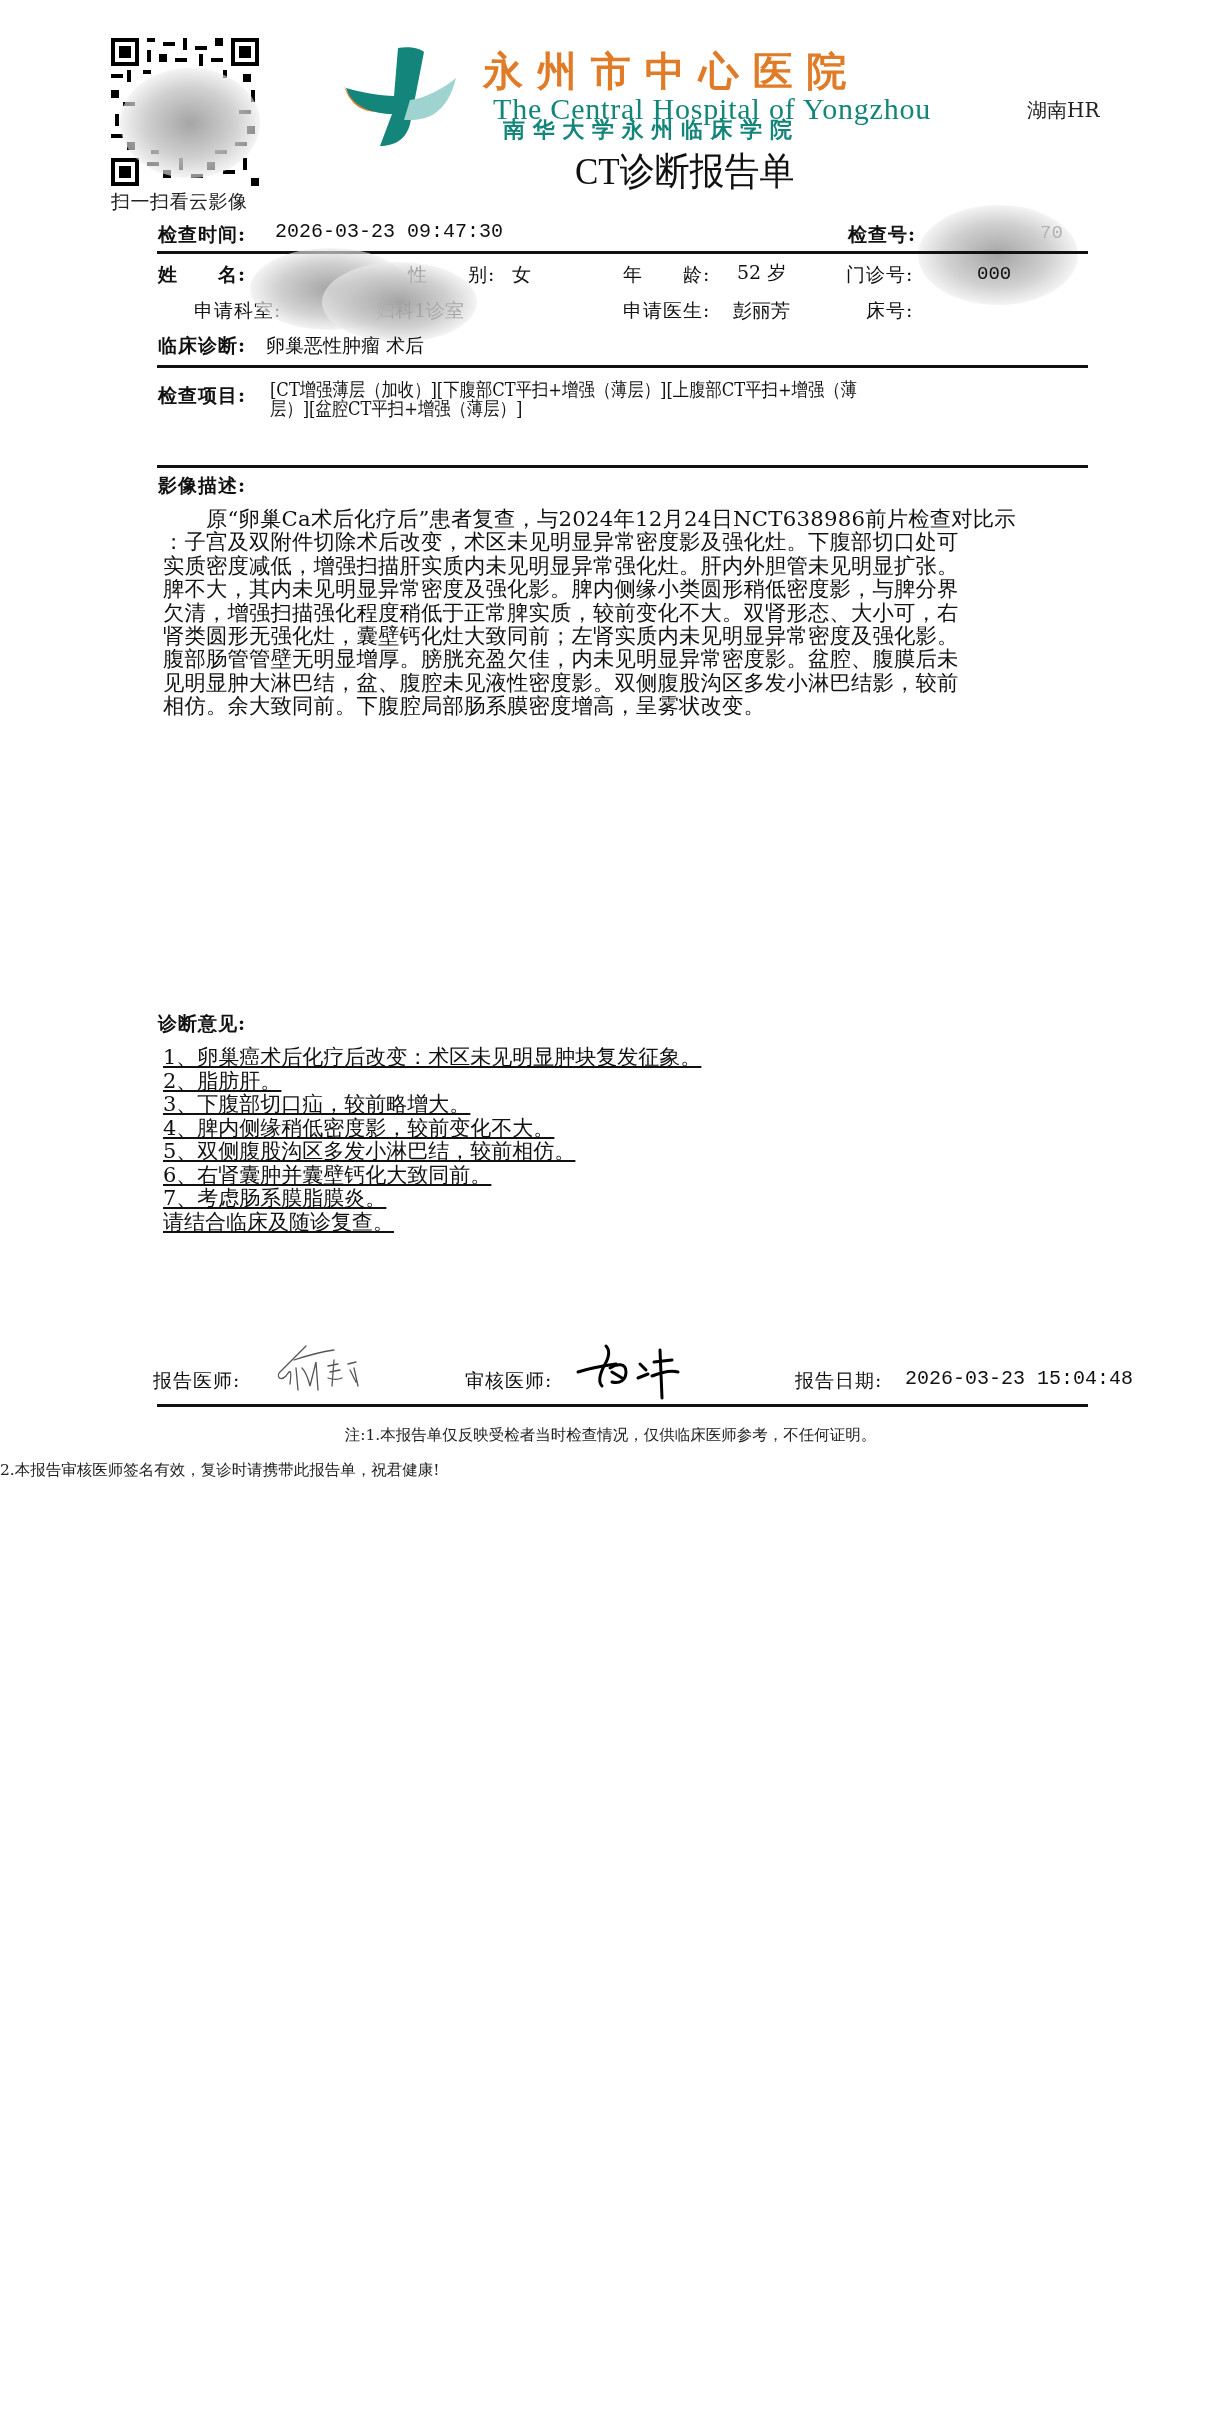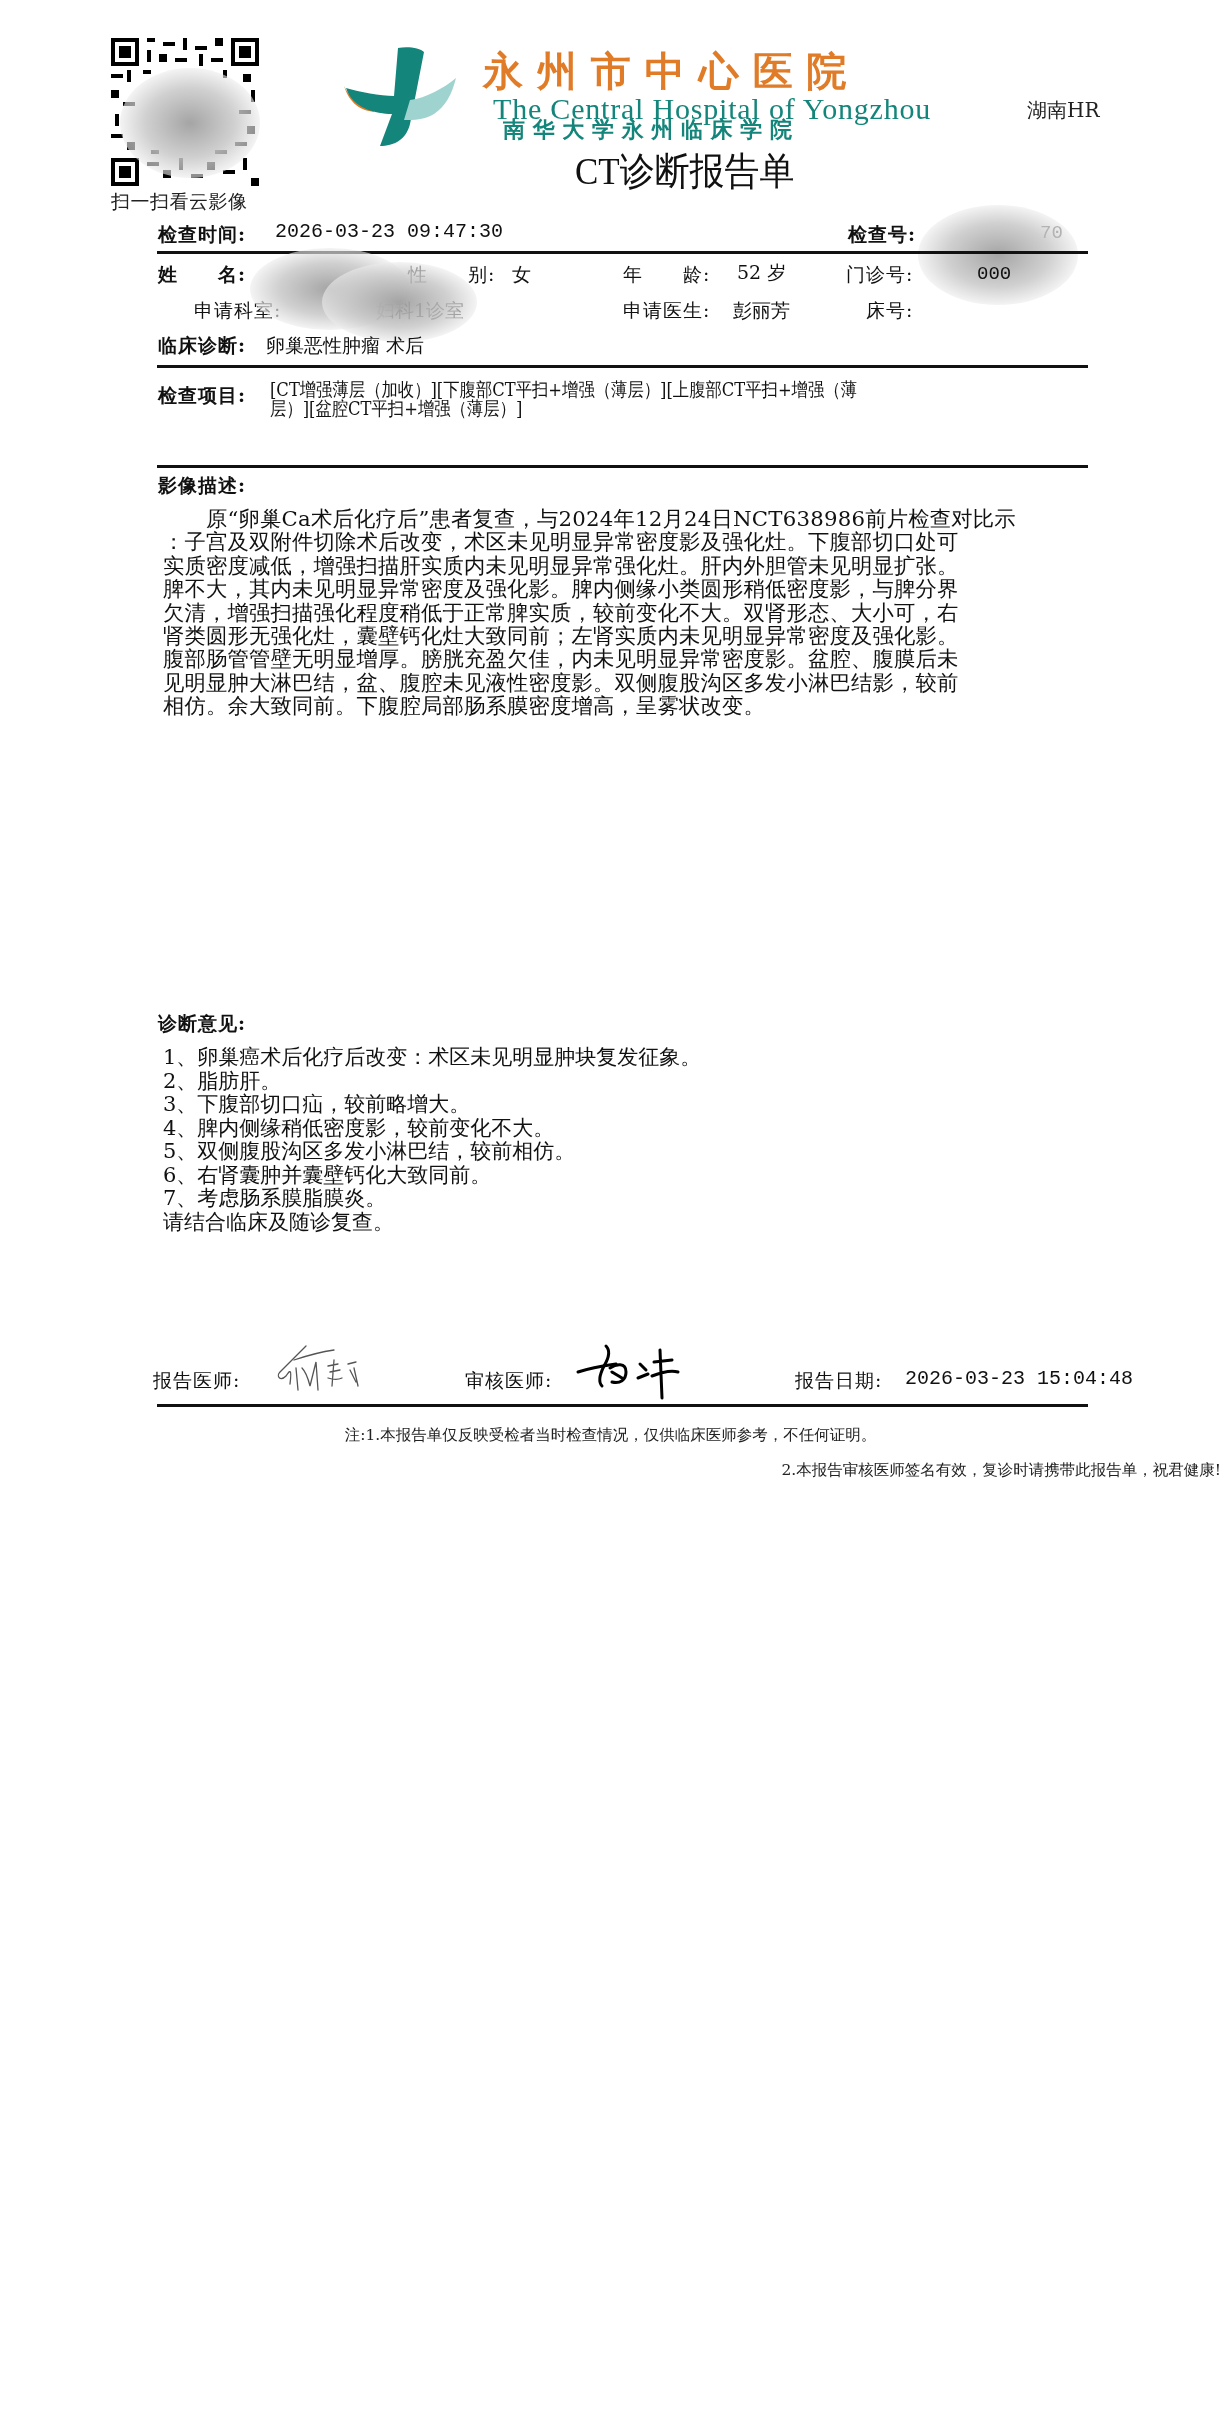--- a/index.html
+++ b/index.html
@@ -132,21 +132,21 @@
   <div>实质密度减低，增强扫描肝实质内未见明显异常强化灶。肝内外胆管未见明显扩张。</div>
   <div>脾不大，其内未见明显异常密度及强化影。脾内侧缘小类圆形稍低密度影，与脾分界</div>
   <div>欠清，增强扫描强化程度稍低于正常脾实质，较前变化不大。双肾形态、大小可，右</div>
   <div>肾类圆形无强化灶，囊壁钙化灶大致同前；左肾实质内未见明显异常密度及强化影。</div>
   <div>腹部肠管管壁无明显增厚。膀胱充盈欠佳，内未见明显异常密度影。盆腔、腹膜后未</div>
   <div>见明显肿大淋巴结，盆、腹腔未见液性密度影。双侧腹股沟区多发小淋巴结影，较前</div>
   <div>相仿。余大致同前。下腹腔局部肠系膜密度增高，呈雾状改变。</div>
 </div>
 
 <div class="abs lbl" style="left:158px;top:1011px;font-weight:bold;">诊断意见:</div>
-<div class="abs" style="left:163px;top:1046px;font-size:21px;line-height:23.5px;white-space:nowrap;">
+<div class="abs" style="left:163px;top:1046px;font-size:21px;line-height:23.5px;white-space:nowrap;text-decoration:underline;">
   <div>1、卵巢癌术后化疗后改变：术区未见明显肿块复发征象。</div>
   <div>2、脂肪肝。</div>
   <div>3、下腹部切口疝，较前略增大。</div>
   <div>4、脾内侧缘稍低密度影，较前变化不大。</div>
   <div>5、双侧腹股沟区多发小淋巴结，较前相仿。</div>
   <div>6、右肾囊肿并囊壁钙化大致同前。</div>
   <div>7、考虑肠系膜脂膜炎。</div>
   <div>请结合临床及随诊复查。</div>
 </div>
 
@@ -175,13 +175,13 @@
       <path d="M78 20 L96 18 M84 8 L86 56 M76 34 C86 30 96 28 102 30"></path>
     </g>
   </svg>
 </div>
 <div class="abs lbl" style="left:795px;top:1368px;">报告日期:</div>
 <div class="abs val mono" style="left:905px;top:1367px;font-size:20px;">2026-03-23  15:04:48</div>
 
 <div class="rule" style="left:157px;top:1404px;width:931px;"></div>
 
 <div class="abs" style="left:0;width:1221px;top:1425px;text-align:center;font-size:15.5px;color:#222;white-space:nowrap;">注:1.本报告单仅反映受检者当时检查情况，仅供临床医师参考，不任何证明。</div>
-<div class="abs" style="left:0;width:1221px;top:1460px;text-align:right;font-size:15.5px;color:#222;white-space:nowrap;">2.本报告审核医师签名有效，复诊时请携带此报告单，祝君健康!</div>
+<div class="abs" style="left:0;width:1221px;top:1460px;text-align:left;font-size:15.5px;color:#222;white-space:nowrap;">2.本报告审核医师签名有效，复诊时请携带此报告单，祝君健康!</div>
 
 </body></html>

